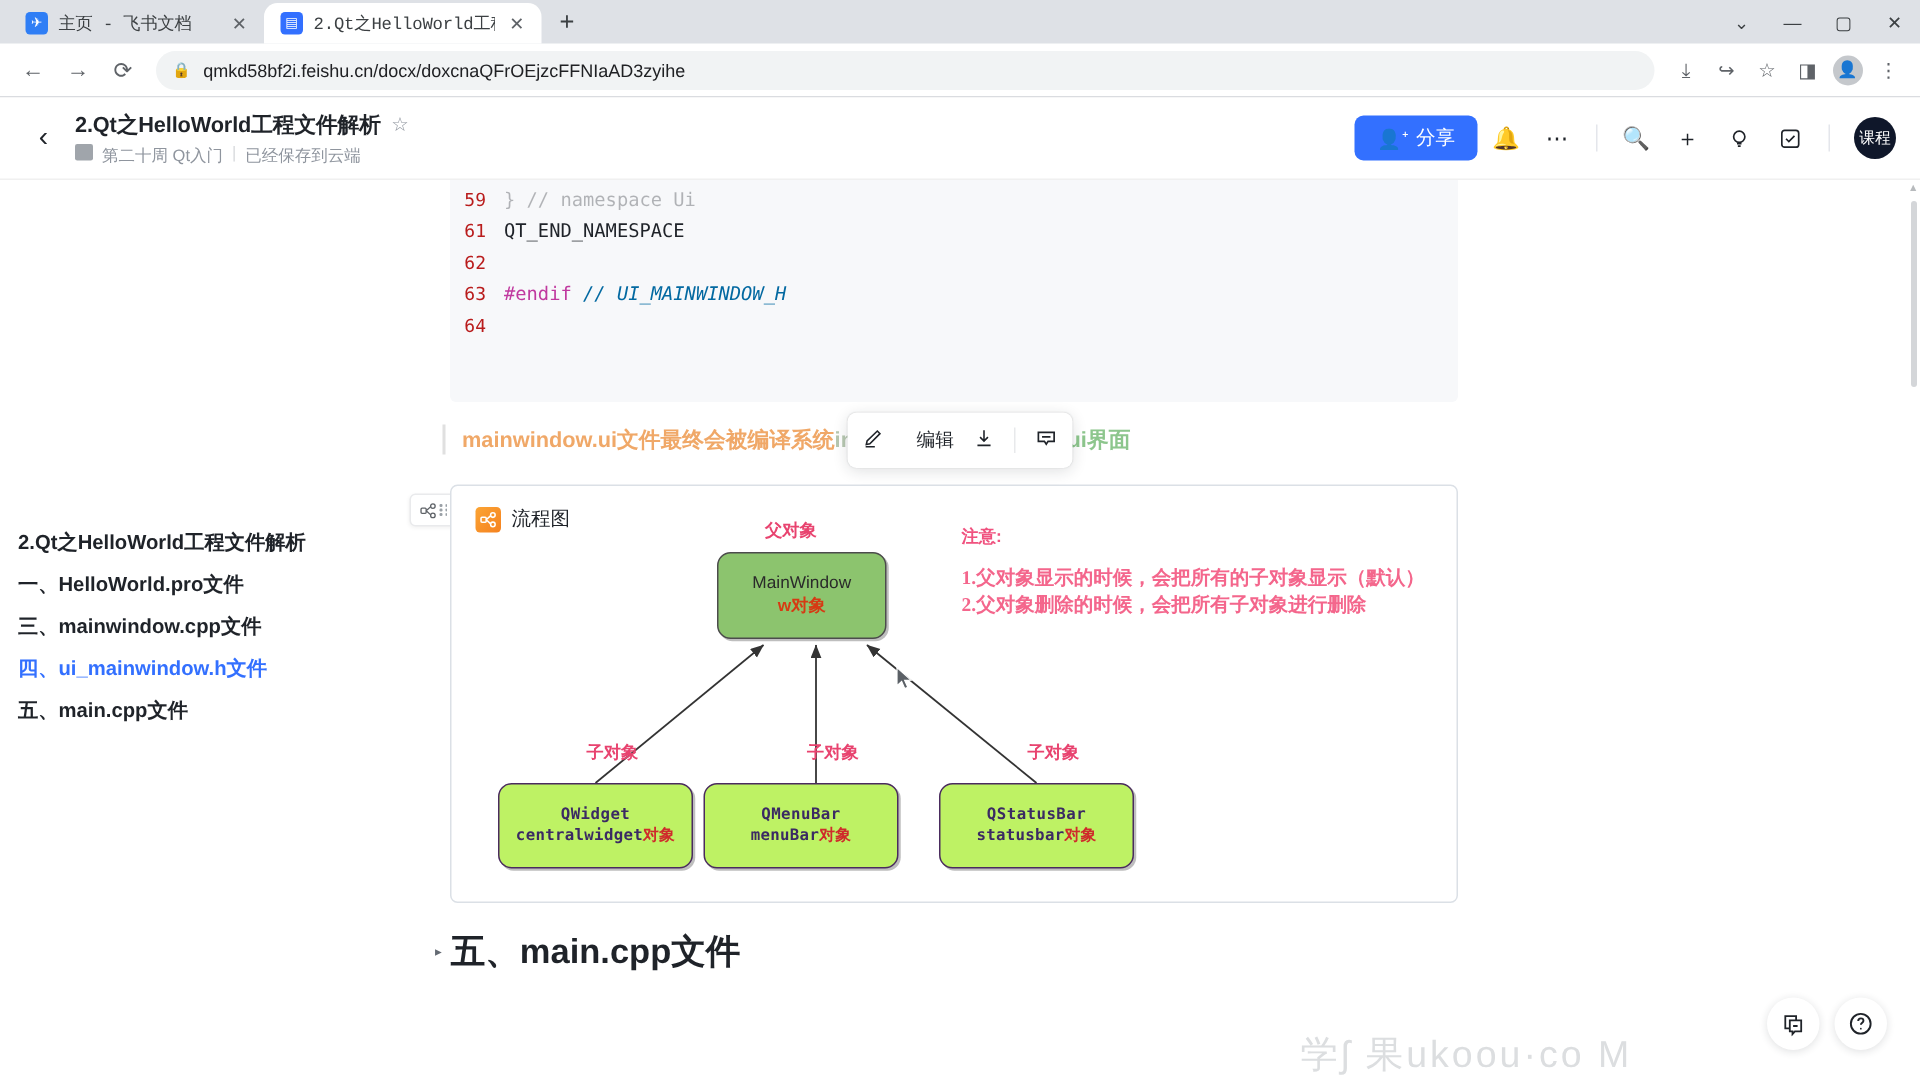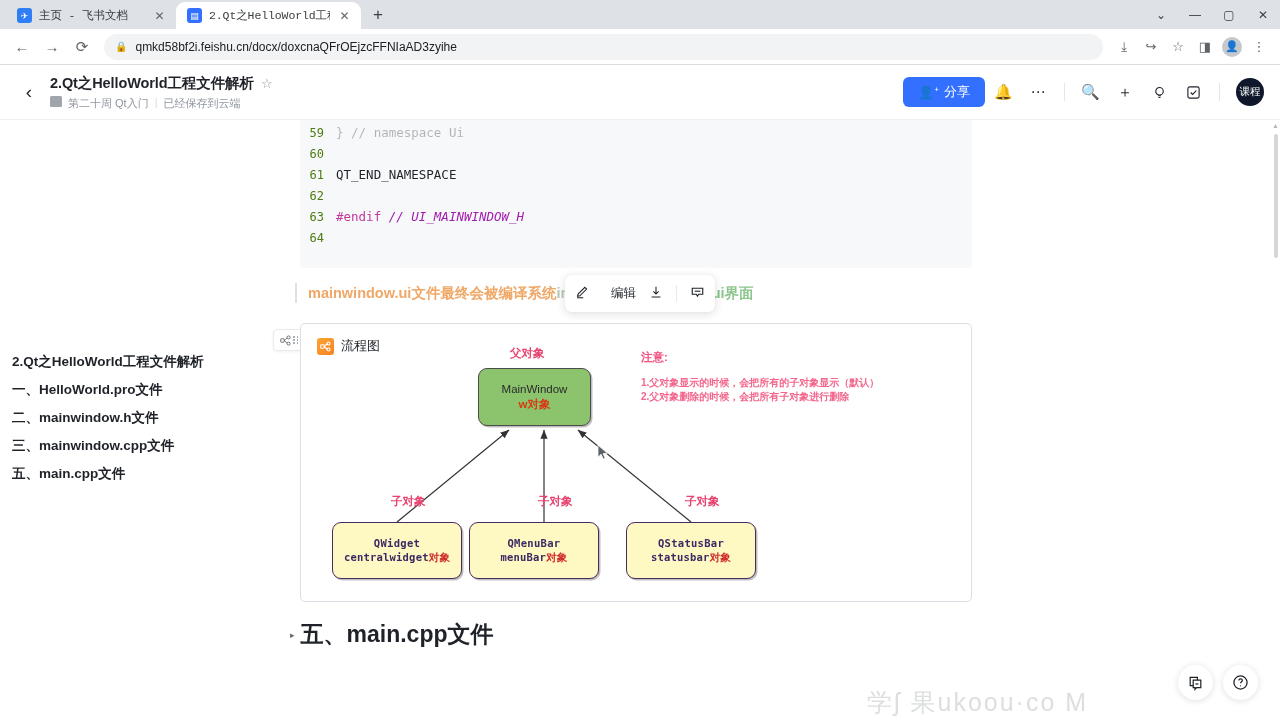--- a/index.html
+++ b/index.html
@@ -141,27 +141,27 @@
   .code-block {
     position: absolute; left: 18px; top: 0; width: 672px; height: 148px;
     background: #f7f8fa; border-radius: 0 0 4px 4px; padding-top: 2px;
     overflow: hidden;
   }
   .code-line {
     display: flex; height: 21px; align-items: center;
     font-family: "DejaVu Sans Mono", "Liberation Mono", monospace; font-size: 12.5px;
   }
   .ln {
-    width: 36px; text-align: right; padding-right: 12px; color: #4d7c0f;
+    width: 36px; text-align: right; padding-right: 12px; color: #b91c1c;
     font-size: 12px; flex: 0 0 36px;
   }
   .ctext { color: #1f2329; white-space: pre; }
   .c-faded { opacity: 0.32; }
   .c-pp { color: #c0399f; }
-  .c-cmt { color: #a21caf; font-style: italic; }
+  .c-cmt { color: #0369a1; font-style: italic; }
 
   
   .hl-para {
     position: absolute; left: 13px; top: 160px; width: 700px;
     display: flex; align-items: center; height: 26px;
   }
   .hl-bar { width: 2px; height: 20px; background: #e0e0e0; margin-right: 11px; }
   .hl-text { font-size: 14.5px; font-weight: 700; white-space: nowrap; }
   .t-orange { color: #f0a868; }
   .t-gray-green { color: #b7c8b1; }
@@ -216,21 +216,21 @@
     box-shadow: 1.5px 1.5px 0 rgba(70,70,70,.35);
   }
   .node-parent {
     left: 177px; top: 44px; width: 113px; height: 58px;
     background: #8cc46e; border: 1px solid #4c4c4c;
   }
   .np-l1 { font-size: 11.5px; color: #2a2a2a; font-family: "Liberation Sans", sans-serif; }
   .np-l2 { font-size: 11.5px; color: #d63a13; font-weight: 700; }
   .node-child {
     top: 198px; width: 130px; height: 57px;
-    background: #fef9c3; border: 1px solid #4a2b5e;
+    background: #bef264; border: 1px solid #4a2b5e;
     font-family: "DejaVu Sans Mono", "Liberation Mono", monospace;
   }
   .nc1 { left: 31px; }
   .nc2 { left: 168px; }
   .nc3 { left: 325px; }
   .nc-l1 { font-size: 10.5px; color: #3b2a63; font-weight: 700; letter-spacing: .3px;}
   .nc-l2 { font-size: 10.5px; color: #3b2a63; font-weight: 700; letter-spacing: .2px;}
   .nc-l2 b { color: #cf2b2b; font-family: "Liberation Sans", sans-serif; }
 
   .lbl {
@@ -240,22 +240,22 @@
   .lbl-parent { left: 209px; top: 22px; }
   .lbl-c1 { left: 90px; top: 170px; }
   .lbl-c2 { left: 237px; top: 170px; }
   .lbl-c3 { left: 384px; top: 170px; }
 
   .notes { position: absolute; left: 340px; top: 26px; }
   .notes-h {
     font-size: 11.5px; font-weight: 700; color: #f0527f; margin-bottom: 11px;
   }
   .notes-l {
-    font-size: 10px; font-weight: 700; color: #f4668c;
-    line-height: 1.35; white-space: nowrap;
+    font-size: 13px; font-weight: 700; color: #f4668c;
+    line-height: 1.35; white-space: nowrap; font-family: Liberation Serif, serif;
   }
 
   .dg-svg { position: absolute; left: 0; top: 0; width: 672px; height: 279px; }
 
   .cursor-pt { position: absolute; left: 296px; top: 120px; }
 
   
   .sec-head {
     position: absolute; left: 8px; top: 499px;
     display: flex; align-items: center; gap: 6px;
@@ -375,35 +375,31 @@
       <div class="hdr-sep"></div>
       <div class="user-av">课程</div>
     </div>
   </div>
 
   <div class="body-area">
 
     <div class="outline">
       <div class="outline-item">2.Qt之HelloWorld工程文件解析</div>
       <div class="outline-item sub">一、HelloWorld.pro文件</div>
-      <div class="outline-item sub">二、mainwindow.h文件</div>
       <div class="outline-item sub">三、mainwindow.cpp文件</div>
+      <div class="outline-item sub active">四、ui_mainwindow.h文件</div>
       <div class="outline-item sub">五、main.cpp文件</div>
     </div>
 
     <div class="doc-canvas">
 
       <div class="code-block">
         <div class="code-line">
           <span class="ln">59</span>
           <span class="ctext c-faded">} // namespace Ui</span>
-        </div>
-        <div class="code-line">
-          <span class="ln">60</span>
-          <span class="ctext"></span>
         </div>
         <div class="code-line">
           <span class="ln">61</span>
           <span class="ctext">QT_END_NAMESPACE</span>
         </div>
         <div class="code-line">
           <span class="ln">62</span>
           <span class="ctext"></span>
         </div>
         <div class="code-line">

